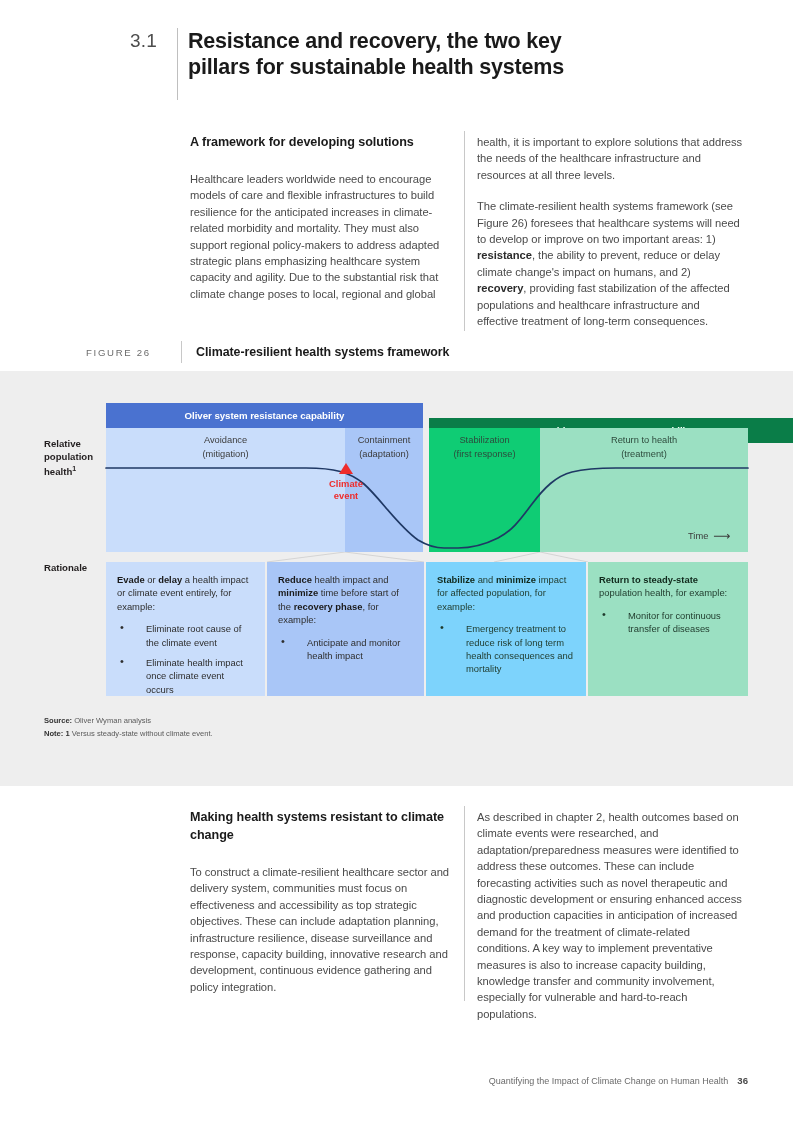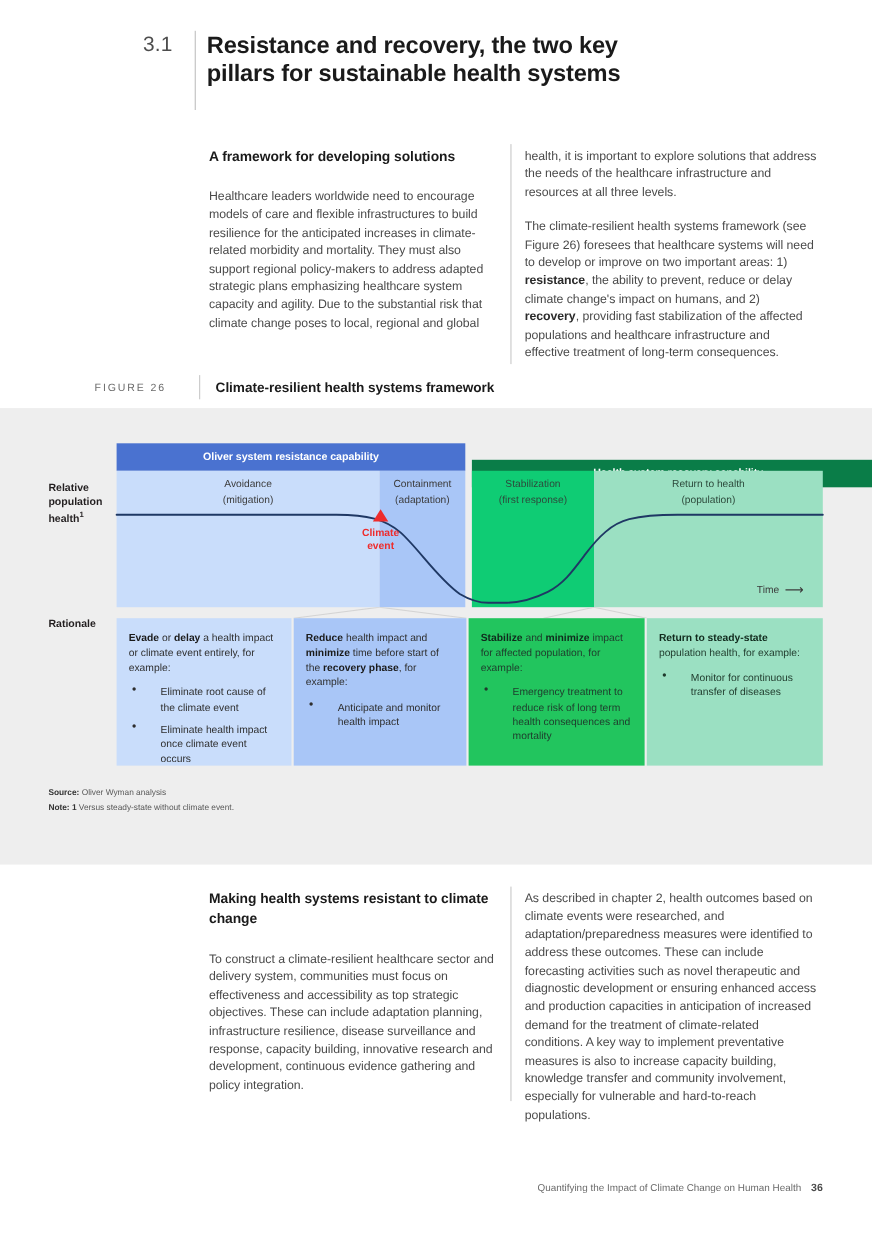--- a/index.html
+++ b/index.html
@@ -143,21 +143,21 @@
 
   
   .rbox {
     position: absolute; top: 562px; height: 134px;
     padding: 11px 11px 0 11px;
     font-size: 9.4px; line-height: 13.4px; color: #2e2e2e;
   }
   .rbox b { color: #1a1a1a; }
   .rbox.r1 { left: 106px; width: 159px; background: #c9ddfb; }
   .rbox.r2 { left: 267px; width: 157px; background: #a9c6f7; }
-  .rbox.r3 { left: 426px; width: 160px; background: #22c55e; }
+  .rbox.r3 { left: 426px; width: 160px; background: #7dd3fc; }
   .rbox.r4 { left: 588px; width: 160px; background: #9be0c2; }
   .rbox.r3, .rbox.r4 { color: #1f3a2c; }
   .rbox.r3 b, .rbox.r4 b { color: #10291c; }
   .rbox ul { list-style: none; margin: 9px 0 0 0; padding: 0; }
   .rbox li { position: relative; padding-left: 29px; margin-bottom: 7px; }
   .rbox li::before {
     content: "\2022"; position: absolute; left: 3px; top: -1px;
     font-size: 11px; line-height: 13.4px;
   }
 
@@ -230,21 +230,21 @@
 <div class="phase contain">
   <div>Containment</div>
   <div>(adaptation)</div>
 </div>
 <div class="phase stab">
   <div><span>Stabilization</span></div>
   <div><span>(first response)</span></div>
 </div>
 <div class="phase ret">
   <div><span>Return to health</span></div>
-  <div><span>(population)</span></div>
+  <div><span>(treatment)</span></div>
 </div>
 
 <svg class="chart-svg" viewBox="0 0 642 124" preserveAspectRatio="none">
   <path d="M 0,40 L 200,40 C 228,40 244,44 258,56 C 274,70 292,98 312,112 C 322,118 330,120 338,120 L 352,120 C 368,120 380,116 392,110 C 406,103 414,92 426,76 C 438,60 450,48 466,44 C 478,41 492,40 510,40 L 642,40" fill="none" stroke="#1f3864" stroke-width="1.7" stroke-linecap="round"></path>
 </svg>
 
 <div class="climate-ann">
   <div class="climate-tri"></div>
   <div class="climate-txt">
     <div>Climate</div>

